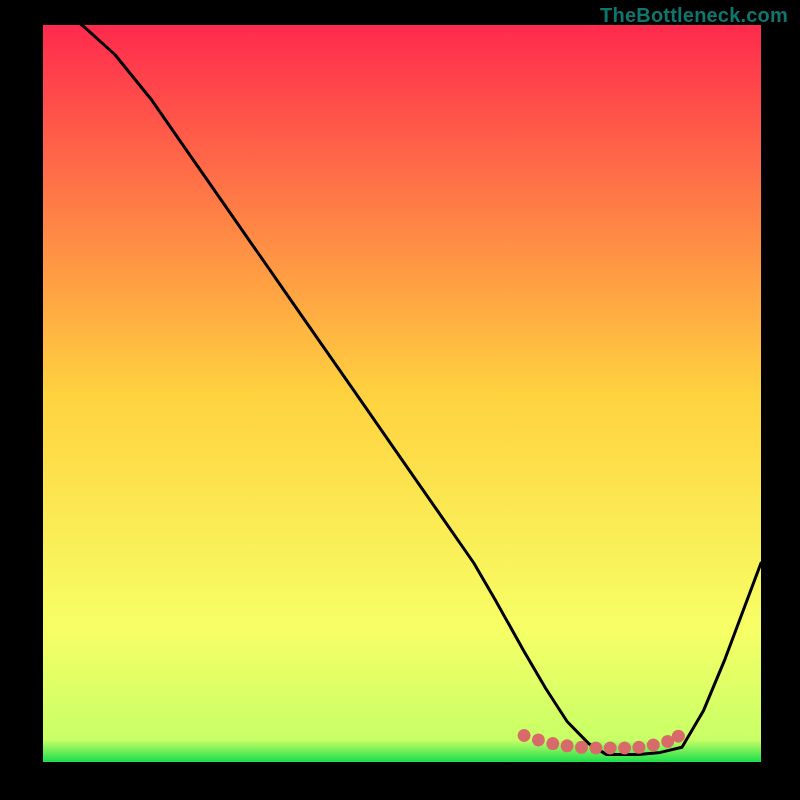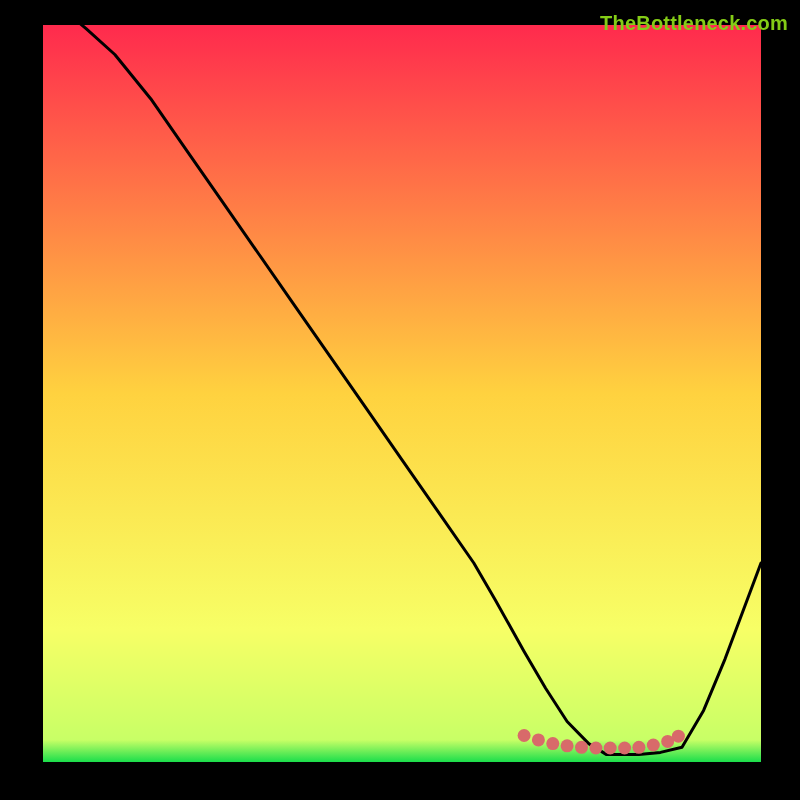--- a/index.html
+++ b/index.html
@@ -12,23 +12,23 @@
     font-family: Arial, Helvetica, sans-serif;
   }
   .frame {
     position: relative;
     width: 800px;
     height: 800px;
     background: #000;
   }
   .watermark {
     position: absolute;
-    top: 12px;
+    top: 4px;
     right: 12px;
-    color: #84cc16;
+    color: #0f766e;
     font-size: 20px;
     font-weight: 600;
     letter-spacing: 0.2px;
     z-index: 20;
   }
   svg.plot {
     position: absolute;
     left: 0;
     top: 0;
     width: 800px;

